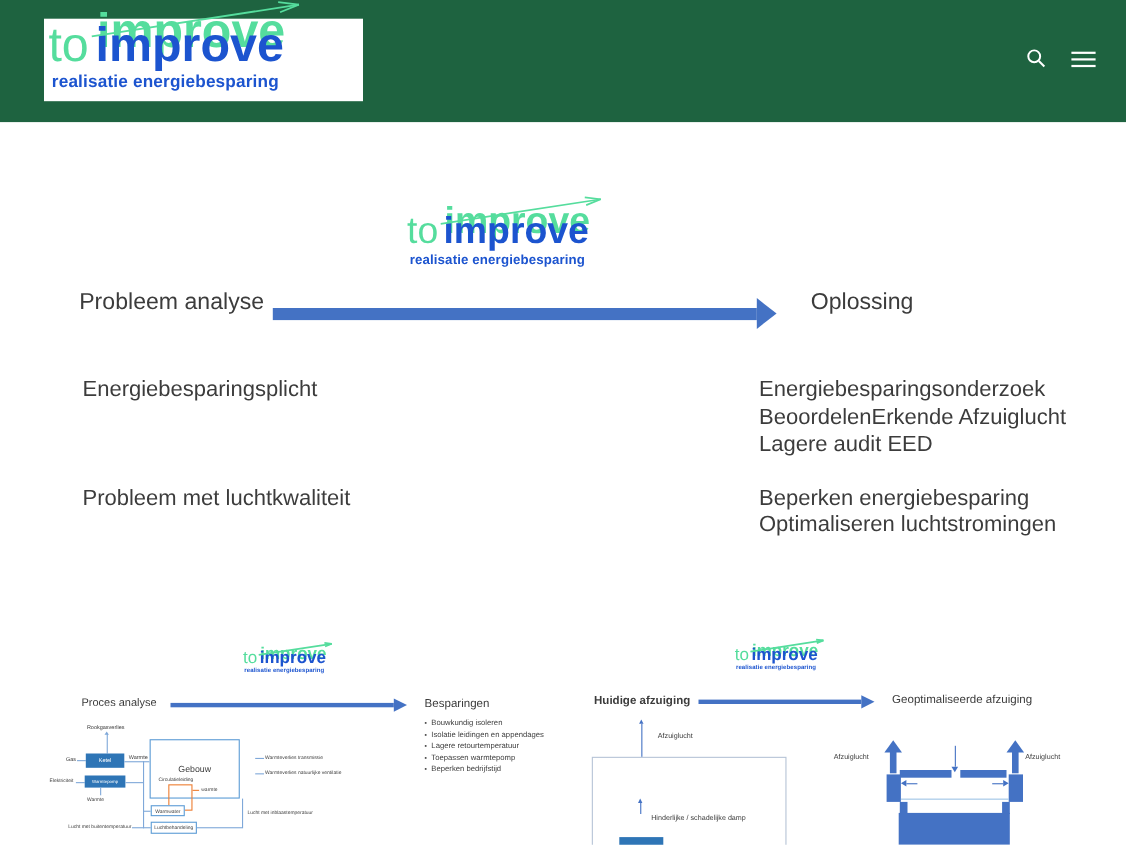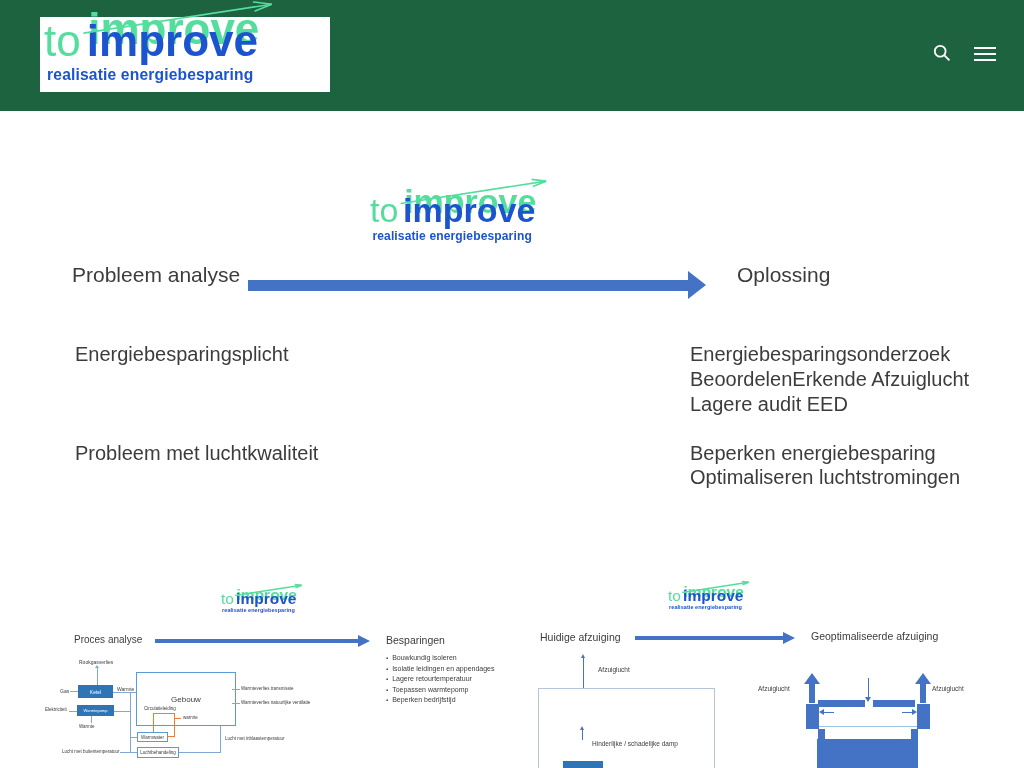--- a/index.html
+++ b/index.html
@@ -149,21 +149,21 @@
     <div class="hl" style="left:68px; top:107px; width:23px;"></div>
     <div class="vl" style="left:85px; top:107px; height:61px;"></div>
 
     <div class="lbl" style="left:0px; top:122px; font-size:4.5px;">Elektriciteit</div>
     <div class="hl" style="left:24px; top:126px; width:8px;"></div>
     <div class="bluebox" style="left:32px; top:120px; width:37px; height:11px; font-size:4px;">Warmtepomp</div>
     <div class="hl" style="left:69px; top:126px; width:16px;"></div>
     <div class="vl" style="left:46px; top:131px; height:7px;"></div>
     <div class="lbl" style="left:34px; top:139px; font-size:4.5px;">Warmte</div>
 
-    <div class="outbox" style="left:91px; top:87px; width:100px; height:54px; font-size:8px;">Gebouw</div>
+    <div class="outbox" style="left:91px; top:87px; width:82px; height:54px; font-size:8px;">Gebouw</div>
     <div class="lbl" style="left:99px; top:121px; font-size:4.5px; z-index:2;">Circulatieleiding</div>
     <div style="position:absolute; left:108px; top:128px; width:22px; height:24px; border:1px solid var(--orange);"></div>
     <div class="hl ol" style="left:130px; top:133px; width:6px;"></div>
     <div class="lbl" style="left:138px; top:130px; font-size:4.5px;">warmte</div>
 
     <div class="outbox" style="left:92px; top:147px; width:31px; height:10px; font-size:4.5px; z-index:2;">Warmwater</div>
     <div class="hl" style="left:85px; top:152px; width:7px;"></div>
 
     <div class="outbox" style="left:92px; top:162px; width:42px; height:11px; font-size:4.5px;">Luchtbehandeling</div>
     <div class="lbl" style="left:17px; top:164px; font-size:4.5px;">Lucht met buitentemperatuur</div>
@@ -186,21 +186,21 @@
     <div class="logo-line1">
       <span class="logo-to">to</span><span class="imp-wrap"><span class="imp-ghost">improve</span><span class="imp-main">improve</span><svg class="logo-arrow" viewBox="0 0 120 40" preserveAspectRatio="none">
             <path d="M2 33 L112 8"></path>
             <path d="M112 8 L101 6"></path>
             <path d="M112 8 L102 14"></path>
           </svg></span>
     </div>
     <div class="logo-subtitle">realisatie energiebesparing</div>
   </div>
 
-  <div class="lbl" style="left:10px; top:46px; font-size:10.5px;">Huidige afzuiging</div>
+  <div class="lbl" style="left:10px; top:46px; font-size:10.5px;font-weight:bold;">Huidige afzuiging</div>
   <div>
     <div class="shaft" style="left:105px; top:51px; width:148px; height:4px;"></div>
     <div class="tri" style="left:253px; top:47px; border-width:6px 0 6px 12px; border-left-color:var(--arrow);"></div>
   </div>
   <div class="lbl" style="left:281px; top:45px; font-size:10.5px;">Geoptimaliseerde afzuiging</div>
 
   <div>
     <div style="position:absolute; left:8px; top:103px; width:177px; height:85px; border:1px solid #b6c4d6;"></div>
     <div class="vl" style="left:53px; top:73px; height:30px; background:var(--arrow);"></div>
     <div class="tri" style="left:51px; top:69px; border-width:0 2.5px 4px 2.5px; border-bottom-color:var(--arrow);"></div>

